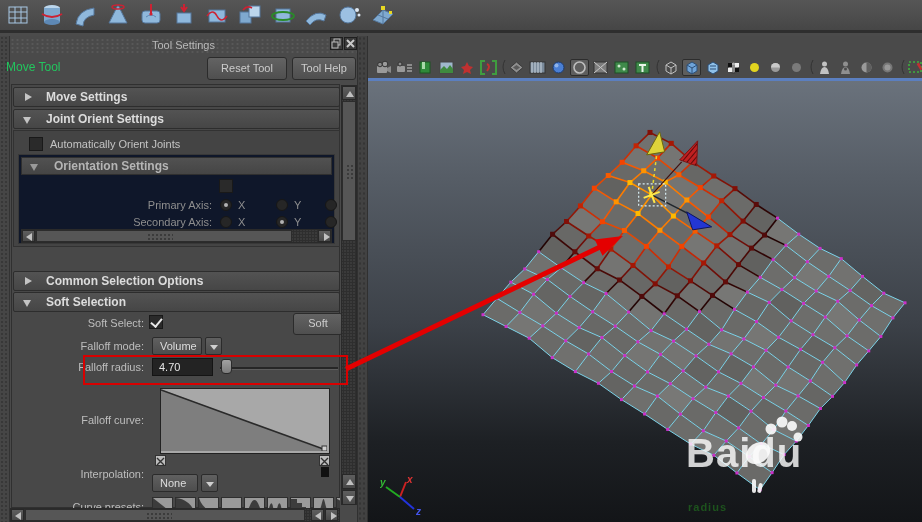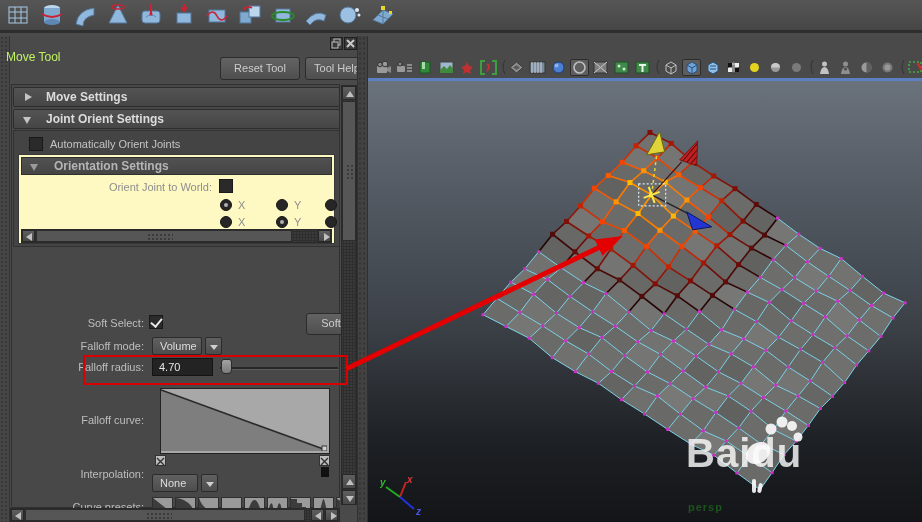--- a/index.html
+++ b/index.html
@@ -12,23 +12,23 @@
   .shelf-icon{width:30px;height:29px;margin-right:3px;display:flex;align-items:center;justify-content:center;}
   
   .panel{position:absolute;left:0;top:36px;width:357px;height:486px;background:#4a4a4a;}
   .grip-v{position:absolute;left:0;top:0;width:9px;height:486px;background:#464646;
           background-image:radial-gradient(circle,#383838 1px,transparent 1.3px);background-size:4px 4px;border-right:1px solid #333;}
   .titlebar{position:absolute;left:10px;top:2px;width:347px;height:15px;
             background-image:radial-gradient(circle,#585858 1px,transparent 1.2px);background-size:5px 4px;
             color:#b9b9b9;text-align:center;line-height:15px;font-size:11px;}
   .win-btn{position:absolute;top:1px;width:13px;height:13px;background:#3a3a3a;border:1px solid #1e1e1e;box-sizing:border-box;}
   .panel-body{position:absolute;left:11px;top:48px;width:329px;height:424px;background:#484848;border:1px solid #303030;box-sizing:border-box;}
-  .toolname{position:absolute;left:6px;top:14px;font-size:12px;color:#bef264;}
+  .toolname{position:absolute;left:6px;top:24px;font-size:12px;color:#22c55e;}
   .btn{background:linear-gradient(#636363,#4f4f4f);border:1px solid #2b2b2b;border-radius:3px;
-       color:#cccccc;font-size:11px;text-align:center;position:absolute;margin-left:13px;}
+       color:#cccccc;font-size:11px;text-align:center;position:absolute;}
   .sec-hdr{position:absolute;left:13px;width:327px;height:20px;background:linear-gradient(#535353,#464646);
            border:1px solid #2d2d2d;border-radius:2px;box-sizing:border-box;font-weight:bold;font-size:12px;color:#dcdcdc;line-height:18px;}
   .sec-hdr .lbl{margin-left:32px;}
   .tri-r{position:absolute;left:11px;top:5px;width:0;height:0;border-left:7px solid #c4c4c4;border-top:4px solid transparent;border-bottom:4px solid transparent;}
   .tri-d{position:absolute;left:9px;top:7px;width:0;height:0;border-top:7px solid #c4c4c4;border-left:4px solid transparent;border-right:4px solid transparent;}
   .sec-box{position:absolute;left:13px;width:327px;background:#444444;border:1px solid #323232;box-sizing:border-box;}
   .cb{width:14px;height:14px;background:#2a2a2a;border:1px solid #191919;position:absolute;box-sizing:border-box;}
   .cb.checked::after{content:"";position:absolute;left:3px;top:0px;width:5px;height:9px;
        border-right:2px solid #e8e8e8;border-bottom:2px solid #e8e8e8;transform:rotate(40deg);}
   .rlabel{position:absolute;text-align:right;color:#bdbdbd;}
@@ -156,20 +156,23 @@
             <path d="M9,13 l10,4 M14,8 l0,14" stroke="#55779c"></path>
             <rect x="12" y="4" width="4" height="4" fill="#e8d823"></rect>
             <rect x="20" y="9" width="3" height="3" fill="#e8d823"></rect>
           </svg>
         </span>
       </span>
     </div>
 
   <div class="panel">
     <div class="grip-v"></div>
+    <div class="titlebar">
+      <span>Tool Settings</span>
+    </div>
     <div class="win-btn" style="left:330px;">
       <svg width="11" height="11">
           <rect x="3" y="1" width="6" height="6" fill="none" stroke="#bbb"></rect>
           <rect x="1" y="4" width="6" height="6" fill="#3a3a3a" stroke="#bbb"></rect>
         </svg>
     </div>
     <div class="win-btn" style="left:344px;">
       <svg width="11" height="11">
           <path d="M2,2 L9,9 M9,2 L2,9" stroke="#c9c9c9" stroke-width="2"></path>
         </svg>
@@ -186,53 +189,62 @@
     </div>
     <div class="sec-hdr" style="top:73px;">
       <span class="tri-d"></span>
       <span class="lbl">Joint Orient Settings</span>
     </div>
 
     <div class="sec-box" style="top:94px;height:117px;">
       <span class="cb" style="left:15px;top:6px;"></span>
       <span style="position:absolute;left:36px;top:7px;color:#c4c4c4;">Automatically Orient Joints</span>
 
-      <div style="position:absolute;left:4px;top:23px;width:317px;height:90px;background:#fef9c3;border:1px solid #383838;box-sizing:border-box;">
+      <div style="position:absolute;left:4px;top:23px;width:317px;height:90px;background:#0f172a;border:1px solid #383838;box-sizing:border-box;">
         <div style="position:absolute;left:2px;top:2px;width:311px;height:18px;background:linear-gradient(#515151,#454545);border:1px solid #2f2f2f;box-sizing:border-box;">
           <span class="tri-d" style="left:8px;top:6px;border-top-color:#9a9a9a;"></span>
           <span style="margin-left:32px;font-weight:bold;font-size:12px;color:#b5b5b5;line-height:17px;display:inline-block;">Orientation Settings</span>
         </div>
-        <span class="rlabel dim" style="left:0;top:26px;width:193px;">Orient Joint to World:</span>
         <span class="cb" style="left:200px;top:24px;"></span>
+        <span class="rlabel dim" style="left:0;top:44px;width:193px;">Primary Axis:</span>
         <span class="radio sel" style="left:201px;top:44px;"></span>
         <span class="dim" style="position:absolute;left:219px;top:44px;">X</span>
         <span class="radio" style="left:257px;top:44px;"></span>
         <span class="dim" style="position:absolute;left:275px;top:44px;">Y</span>
         <span class="radio" style="left:306px;top:44px;"></span>
         <span class="dim" style="position:absolute;left:322px;top:44px;">Z</span>
+        <span class="rlabel dim" style="left:0;top:61px;width:193px;">Secondary Axis:</span>
         <span class="radio" style="left:201px;top:61px;"></span>
         <span class="dim" style="position:absolute;left:219px;top:61px;">X</span>
         <span class="radio sel" style="left:257px;top:61px;"></span>
         <span class="dim" style="position:absolute;left:275px;top:61px;">Y</span>
         <span class="radio" style="left:306px;top:61px;"></span>
         <span class="dim" style="position:absolute;left:322px;top:61px;">Z</span>
         <div class="hscroll" style="left:2px;top:74px;width:311px;height:14px;">
           <div class="sb-btn" style="left:0;top:0;width:13px;height:12px;">
               <span class="arr lf" style="left:3px;top:2px;"></span>
             </div>
           <div class="sb-thumb" style="left:14px;top:0;width:256px;height:12px;">
               <div class="sb-grip" style="left:110px;top:2px;width:26px;height:8px;"></div>
             </div>
           <div class="sb-btn" style="right:0;top:0;width:13px;height:12px;">
               <span class="arr rt" style="left:5px;top:2px;"></span>
             </div>
         </div>
       </div>
     </div>
 
+    <div class="sec-hdr" style="top:235px;">
+      <span class="tri-r"></span>
+      <span class="lbl">Common Selection Options</span>
+    </div>
+    <div class="sec-hdr" style="top:256px;">
+      <span class="tri-d"></span>
+      <span class="lbl">Soft Selection</span>
+    </div>
 
     <span class="rlabel" style="left:0;top:281px;width:144px;">Soft Select:</span>
     <span class="cb checked" style="left:149px;top:279px;"></span>
     <div class="btn" style="left:293px;top:277px;width:48px;height:20px;line-height:19px;">Soft</div>
 
     <span class="rlabel" style="left:0;top:304px;width:144px;">Falloff mode:</span>
     <div class="opt" style="left:152px;top:301px;width:50px;">Volume</div>
     <div class="opt-arrow" style="left:205px;top:301px;"></div>
 
     <span class="rlabel" style="left:0;top:325px;width:144px;">Falloff radius:</span>
@@ -1150,21 +1162,21 @@
         <g fill="rgba(252,252,252,0.9)">
           <ellipse cx="14" cy="42" rx="13" ry="10" transform="rotate(-35 14 42)"></ellipse>
           <circle cx="27" cy="18" r="5.5"></circle>
             <circle cx="38" cy="11" r="5.5"></circle>
           <circle cx="48" cy="15" r="5"></circle>
             <circle cx="54" cy="26" r="4.5"></circle>
           <rect x="8" y="68" width="4" height="14" rx="2"></rect>
             <rect x="14" y="72" width="4" height="10" rx="2" transform="rotate(14 16 77)"></rect>
         </g>
       </svg>
-      <div class="persp">persp</div>
+      <div class="persp">radius</div>
       
       <svg style="position:absolute;left:12px;top:392px;" width="46" height="46">
         <line x1="20" y1="24" x2="26" y2="9" stroke="#cc2222" stroke-width="2"></line>
         <line x1="20" y1="24" x2="6" y2="14" stroke="#22aa22" stroke-width="2"></line>
         <line x1="20" y1="24" x2="34" y2="36" stroke="#2233dd" stroke-width="2"></line>
         <text x="27" y="10" fill="#dd3333" font-size="10" font-weight="bold" font-style="italic">x</text>
         <text x="0" y="13" fill="#33bb33" font-size="10" font-weight="bold" font-style="italic">y</text>
         <text x="36" y="42" fill="#4455ee" font-size="10" font-weight="bold" font-style="italic">z</text>
       </svg>
     </div>

